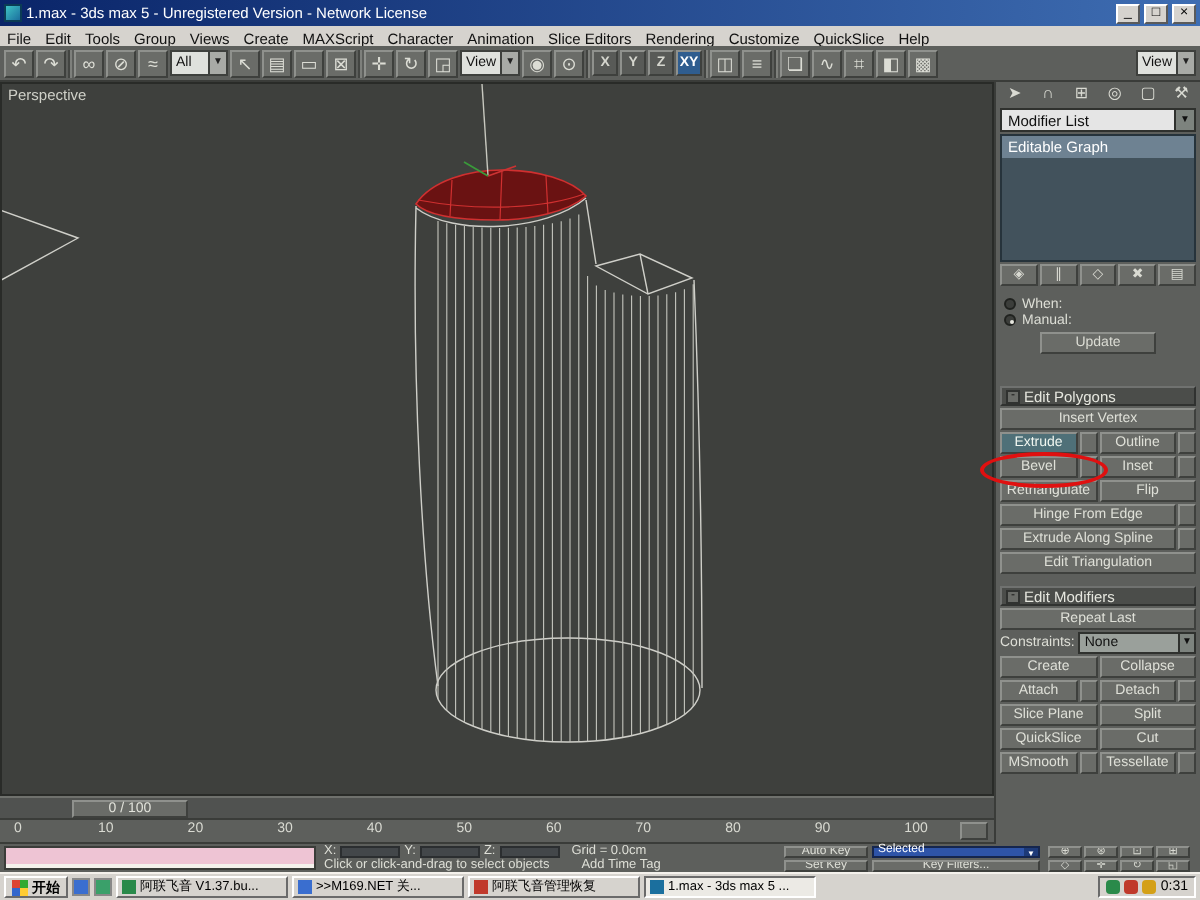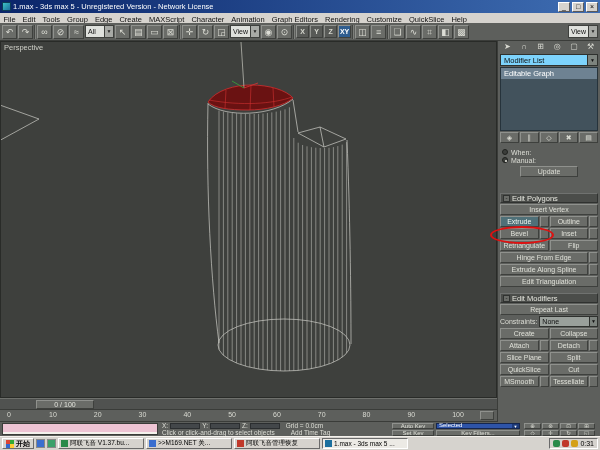--- a/index.html
+++ b/index.html
@@ -27,21 +27,21 @@
 #viewport{position:absolute;left:0;top:41px;width:497px;height:357px;background:#3e403d;border:1px solid #292b28;overflow:hidden}
 .vplabel{position:absolute;left:3px;top:1px;color:#cfd0c8;font-size:7.5px;z-index:5}
 .wire{stroke:#cfcfc9;fill:none;stroke-width:0.7}
 
 #cmdpanel{position:absolute;left:497px;top:41px;width:103px;height:381px;background:#5d5f5c;border-left:1px solid #3a3c39;overflow:hidden}
 .tabs{display:flex;height:12px;padding:0 1px}
 .tab{flex:1;color:#d9dad2;font-size:8px;line-height:12px;text-align:center}
 .pfield{margin:1px 2px 0;height:12px;display:flex;align-items:center}
 .namebox{flex:1;height:12px;background:#2d3d4b;border:1px solid #1c2830;color:#eef0ea;font-size:7.5px;line-height:10px;padding:0 3px;overflow:hidden}
 .swatch{width:12px;height:12px;flex:0 0 12px;background:#4a6a7a;border:1px solid #222;margin-left:1px}
-.ddrop{margin:1px 2px 0;height:12px;background:#7dd3fc;border:1px solid #2f312e;display:flex;align-items:center;font-size:7.5px;color:#101010}
+.ddrop{margin:1px 2px 0;height:12px;background:#e5e5e5;border:1px solid #2f312e;display:flex;align-items:center;font-size:7.5px;color:#101010}
 .ddrop .lbl{flex:1;padding:0 3px;overflow:hidden;white-space:nowrap}
 .ddrop .arw{width:10px;height:10px;background:#7d837e;border-left:1px solid #2f312e;font-size:5px;line-height:10px;text-align:center}
 .stack{margin:1px 2px;height:64px;background:#42525c;border:1px solid #26333b}
 .stackrow{height:11px;background:#6e8292;color:#fff;font-size:7.5px;line-height:11px;padding:0 3px;white-space:nowrap;overflow:hidden}
 .stackbtns{display:flex;gap:1px;padding:0 2px;height:11px}
 .sbtn{flex:1;background:#6a6c68;border:1px solid;border-color:#8f918d #3e403d #3e403d #8f918d;color:#d9dad2;font-size:7px;line-height:9px;text-align:center;overflow:hidden}
 .updgrp{margin-top:5px;padding:0 4px}
 .radiorow{display:flex;align-items:center;gap:3px;height:8px;color:#dedfd7;font-size:7px}
 .radio{width:6px;height:6px;flex:0 0 6px;border-radius:50%;background:#3c3e3b;border:1px solid #20221f;position:relative}
 .radio.sel::after{content:"";position:absolute;left:1.5px;top:1.5px;width:2px;height:2px;border-radius:50%;background:#e8e8e0}
@@ -105,26 +105,26 @@
   <span class="tbtn">_</span>
   <span class="tbtn">□</span>
   <span class="tbtn">×</span>
 </div>
 
 <div id="menubar">
   <span class="mitem">File</span>
   <span class="mitem">Edit</span>
   <span class="mitem">Tools</span>
   <span class="mitem">Group</span>
-  <span class="mitem">Edge</span>
+  <span class="mitem">Views</span>
   <span class="mitem">Create</span>
   <span class="mitem">MAXScript</span>
   <span class="mitem">Character</span>
   <span class="mitem">Animation</span>
-  <span class="mitem">Graph Editors</span>
+  <span class="mitem">Slice Editors</span>
   <span class="mitem">Rendering</span>
   <span class="mitem">Customize</span>
   <span class="mitem">QuickSlice</span>
   <span class="mitem">Help</span>
 </div>
 
 <div id="toolbar">
   <span class="ticon">↶</span>
   <span class="ticon">↷</span>
   <span class="tsep"></span>

